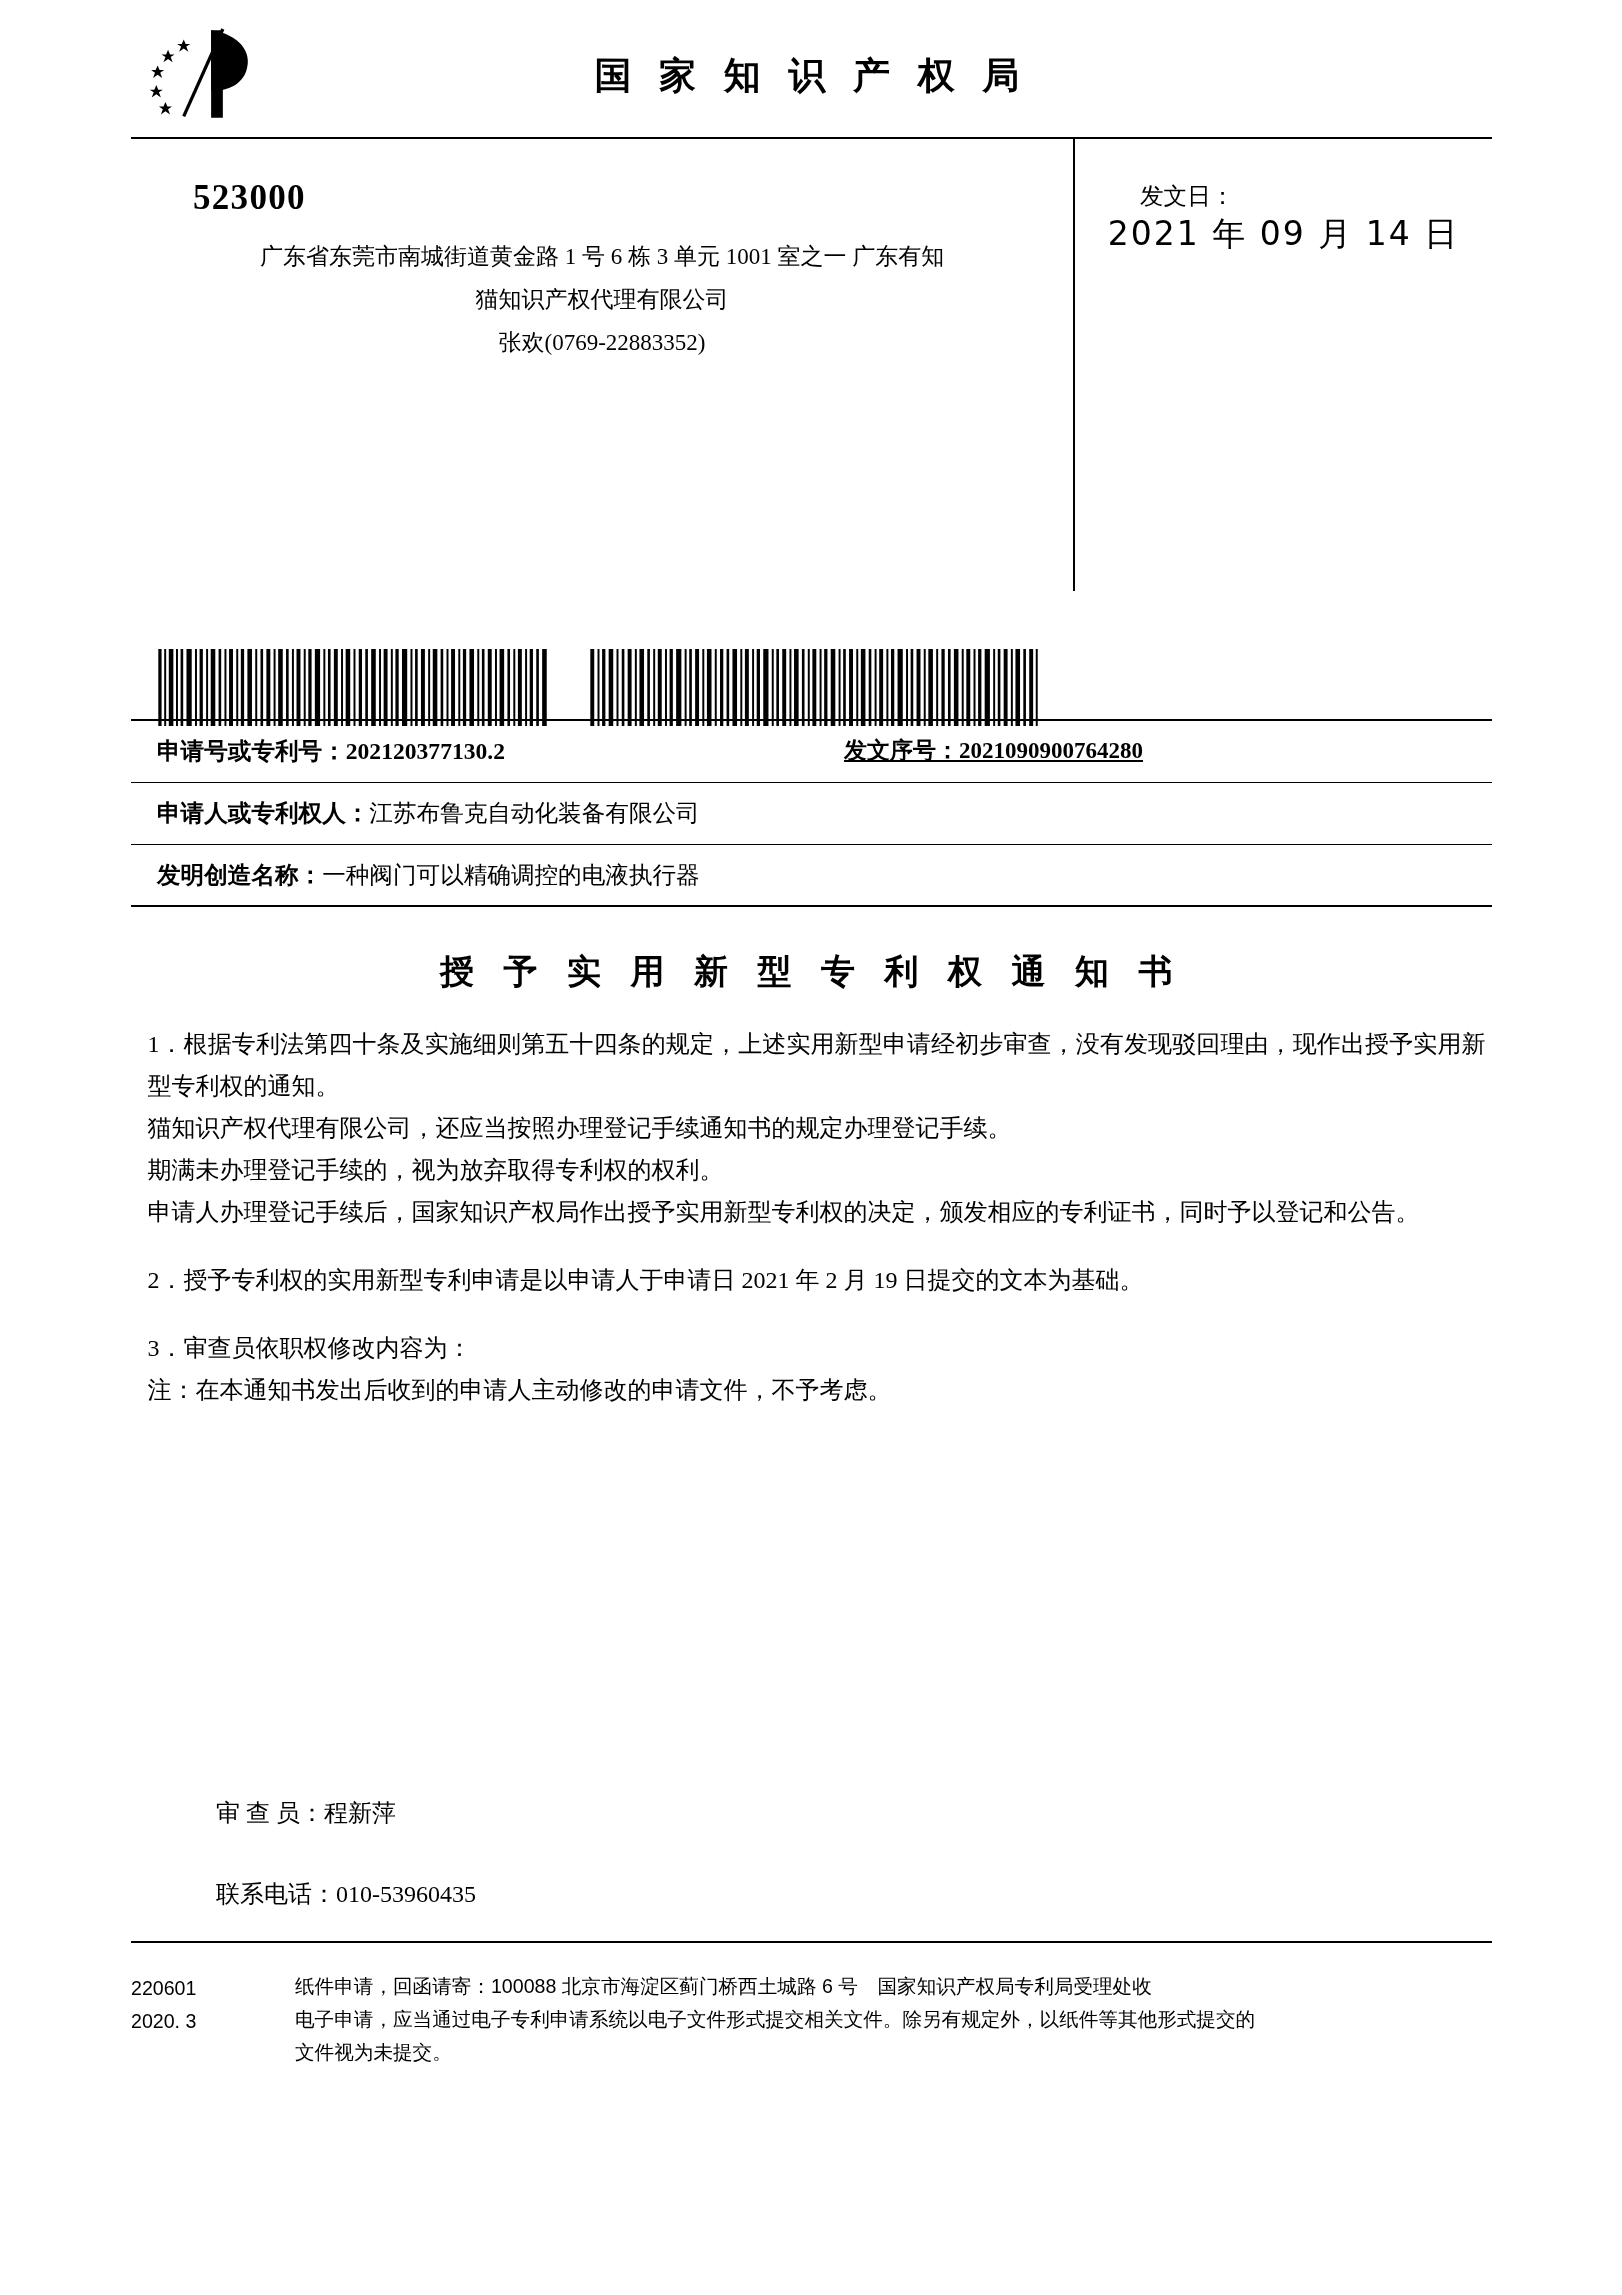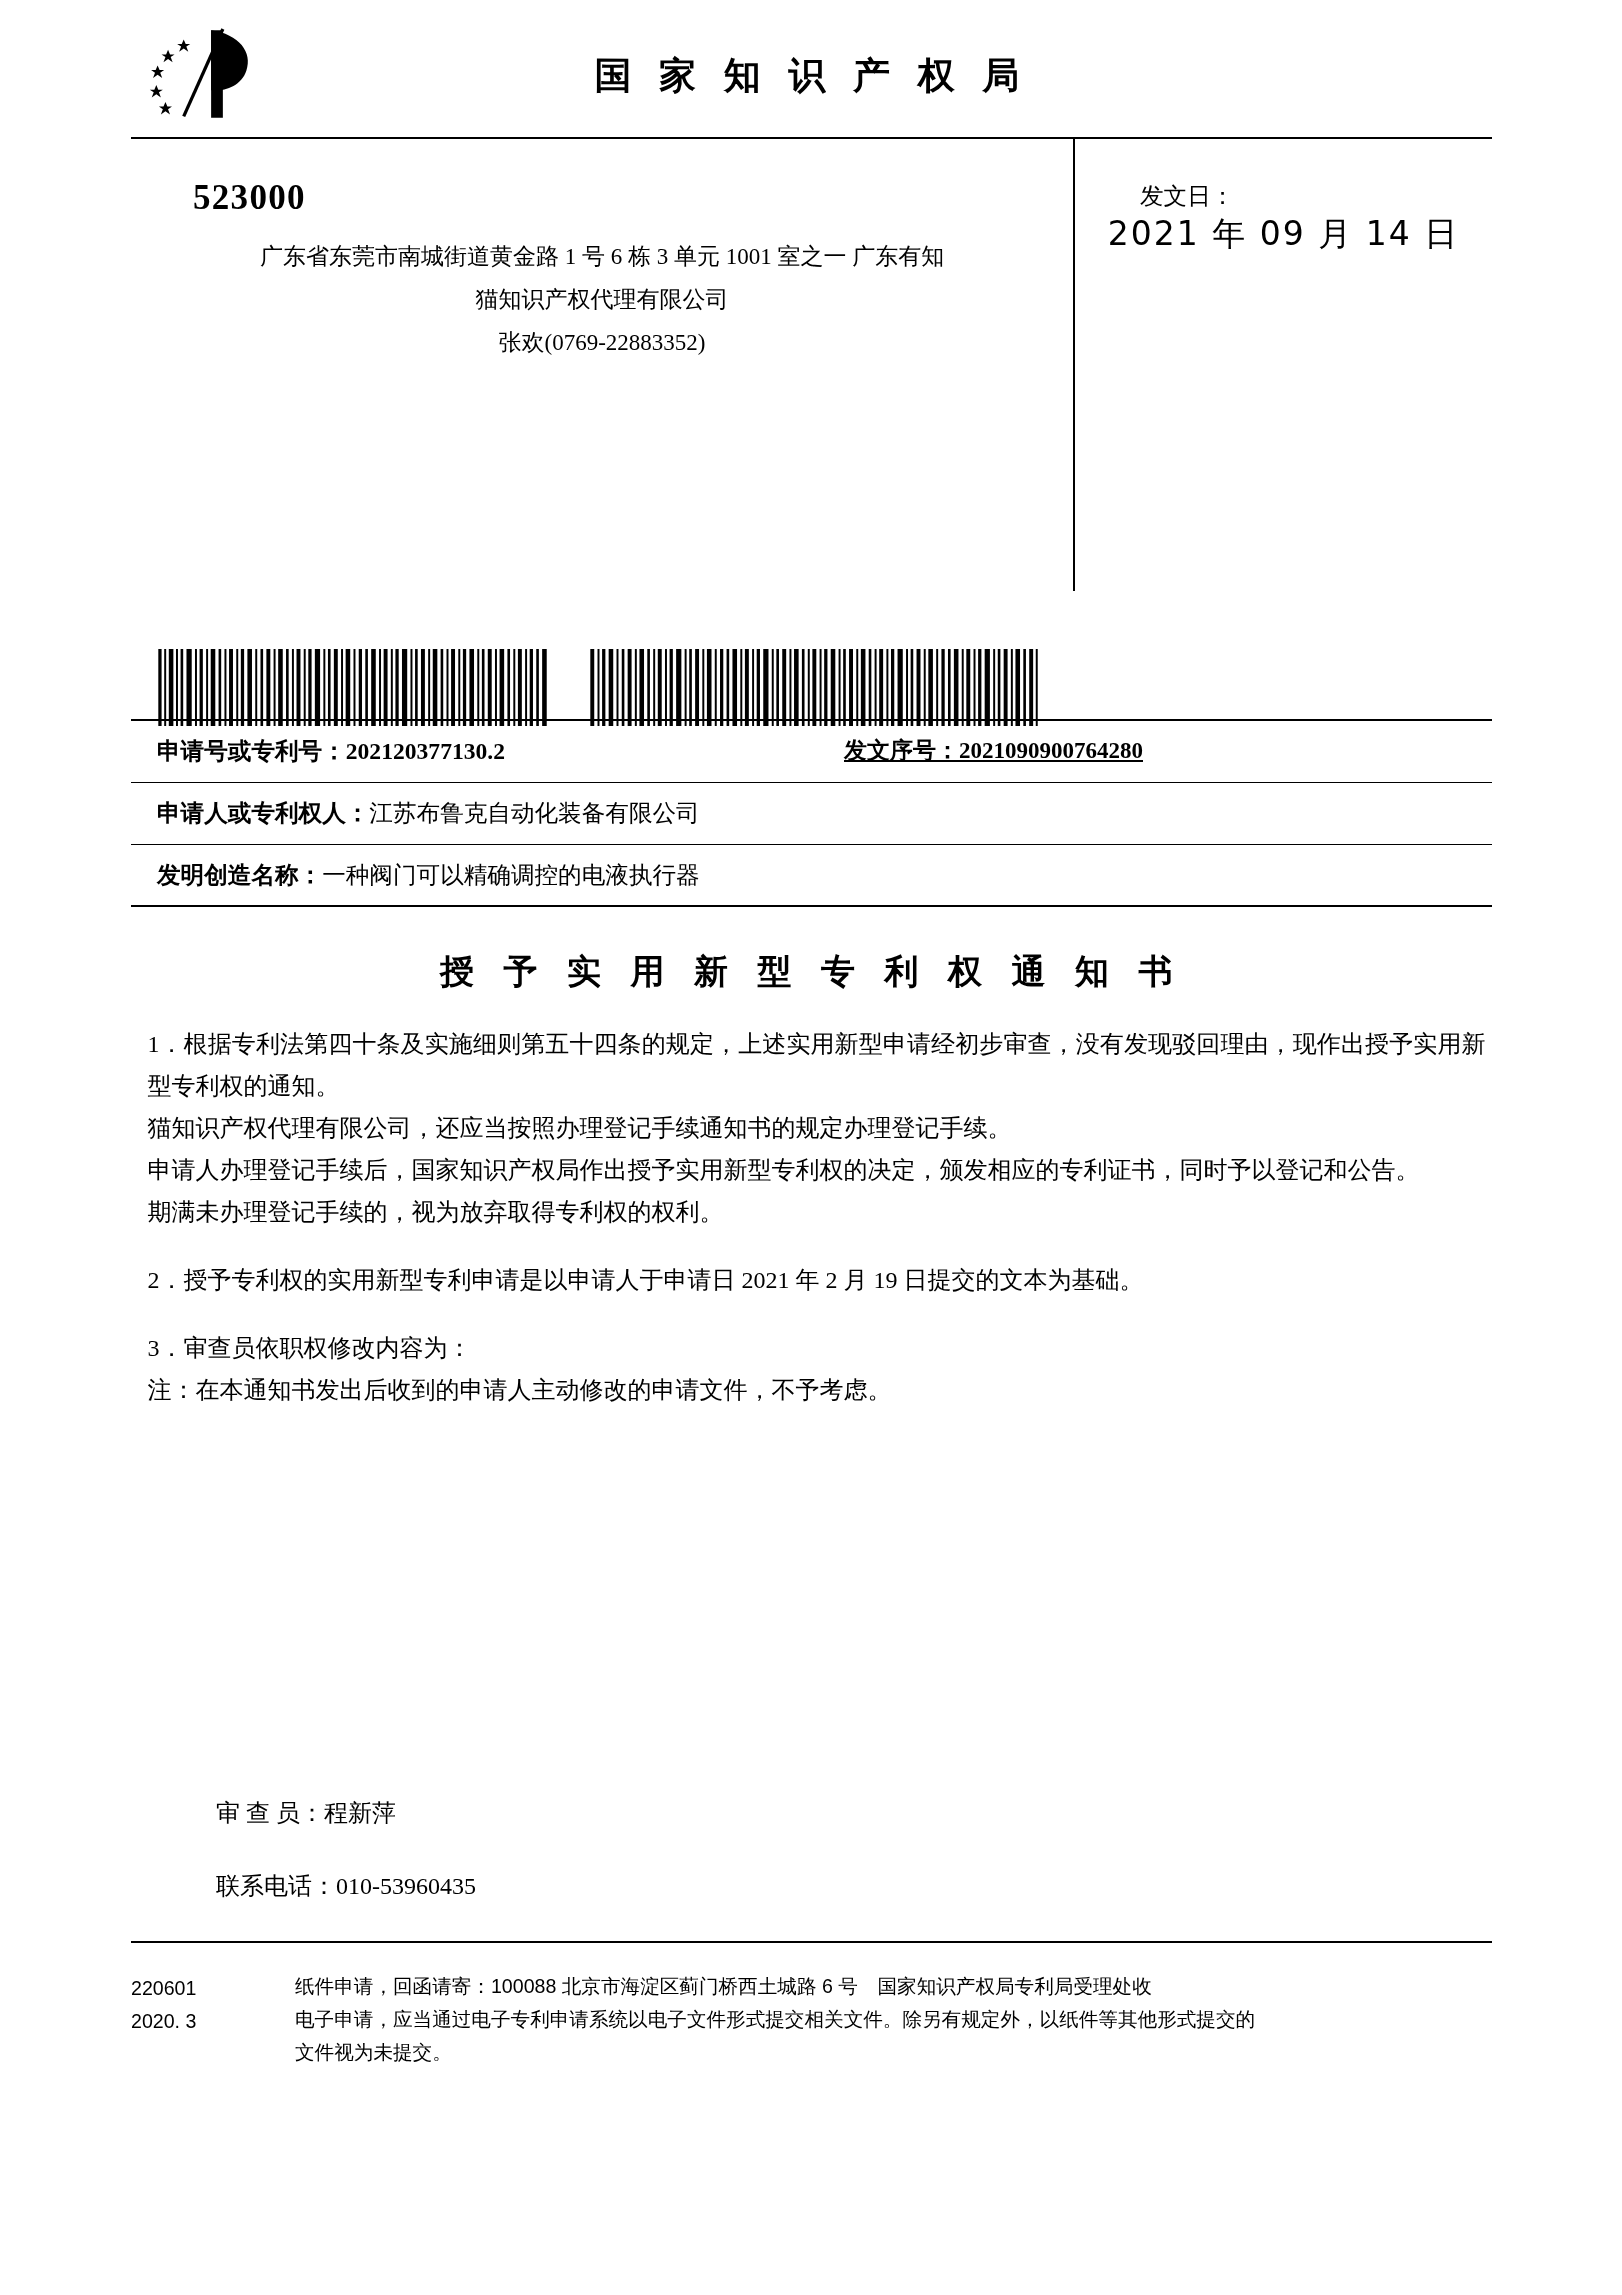--- a/index.html
+++ b/index.html
@@ -178,21 +178,21 @@
     top: 0;
   }
   .sign-dept {
     position: absolute;
     left: 694px;
     top: 0;
   }
   .sign-phone {
     position: absolute;
     left: 85px;
-    top: 73px;
+    top: 81px;
   }
 
   
   .footer {
     position: relative;
     margin-top: 15.7px;
     padding-top: 11.8px;
     font-family: "Liberation Sans", sans-serif;
     font-size: 19.6px;
     line-height: 33px;
@@ -421,22 +421,22 @@
     <div class="field-row">
       <span class="lbl">发明创造名称：</span><span class="plain">一种阀门可以精确调控的电液执行器</span>
     </div>
     <hr class="rule">
 
     <div class="doc-title">授 予 实 用 新 型 专 利 权 通 知 书</div>
 
     <div class="body-text">
       <p class="p-indent">1．根据专利法第四十条及实施细则第五十四条的规定，上述实用新型申请经初步审查，没有发现驳回理由，现作出授予实用新型专利权的通知。</p>
       <p class="p-indent">猫知识产权代理有限公司，还应当按照办理登记手续通知书的规定办理登记手续。</p>
+      <p class="p-indent">期满未办理登记手续的，视为放弃取得专利权的权利。</p>
       <p class="p-indent">申请人办理登记手续后，国家知识产权局作出授予实用新型专利权的决定，颁发相应的专利证书，同时予以登记和公告。</p>
-      <p class="p-indent">期满未办理登记手续的，视为放弃取得专利权的权利。</p>
       <div class="gap"></div>
       <p class="p-indent">2．授予专利权的实用新型专利申请是以申请人于申请日 2021 年 2 月 19 日提交的文本为基础。</p>
       <div class="gap"></div>
       <p class="p-indent">3．审查员依职权修改内容为：</p>
       <p class="p-indent">注：在本通知书发出后收到的申请人主动修改的申请文件，不予考虑。</p>
     </div>
 
     <div class="sign-area">
       <div class="sign-examiner">
         <span>审 查 员：</span><span>程新萍</span>

